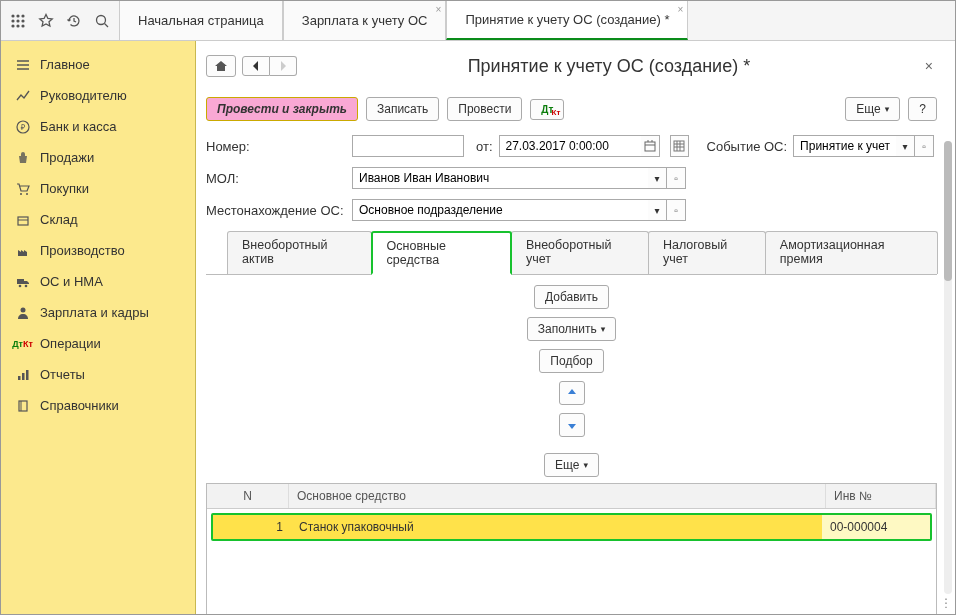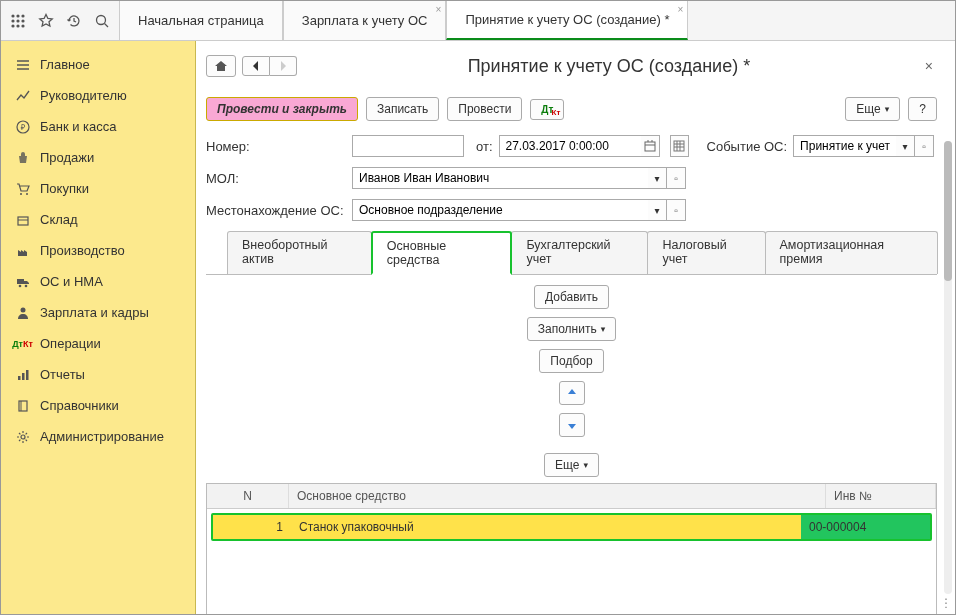--- a/index.html
+++ b/index.html
@@ -287,21 +287,21 @@
     display: flex;
     background: #ffe24a;
     border: 2px solid #17c22e;
     margin: 4px 4px 0 4px;
     border-radius: 2px;
     font-size: 12px;
   }
   .gh-row { padding: 5px 8px; }
   .gh-row.n { width: 78px; text-align: right; }
   .gh-row.name { flex: 1; }
-  .gh-row.inv { width: 129px; background: #22c55e; }
+  .gh-row.inv { width: 108px; background: #fef9c3; }
   .comment-row {
     display: flex;
     align-items: center;
     gap: 14px;
     margin-top: 18px;
     font-size: 13px;
   }
   .comment-row .input { flex: 1; }
   .vdots-bottom {
     position: absolute;
@@ -463,29 +463,20 @@
     </div>
     <div class="side-item">
       <span class="side-icon">
           <svg width="14" height="14" viewBox="0 0 14 14">
             <rect x="3" y="2" width="8" height="10" fill="none" stroke="#555" stroke-width="1.2"></rect>
             <path stroke="#555" d="M5 2v10"></path>
           </svg>
         </span>
       <span>Справочники</span>
     </div>
-    <div class="side-item">
-      <span class="side-icon">
-          <svg width="14" height="14" viewBox="0 0 14 14">
-            <circle cx="7" cy="7" r="2" fill="none" stroke="#555" stroke-width="1.2"></circle>
-            <path fill="none" stroke="#555" stroke-width="1.2" d="M7 1v2M7 11v2M1 7h2M11 7h2M3 3l1.4 1.4M9.6 9.6L11 11M11 3L9.6 4.4M4.4 9.6L3 11"></path>
-          </svg>
-        </span>
-      <span>Администрирование</span>
-    </div>
   </div>
 
   <div class="content">
 
     <div class="page-head">
       <button class="btn small">
         <svg width="14" height="14" viewBox="0 0 14 14">
             <path fill="#555" d="M7 2l6 5h-2v5H3V7H1z"></path>
           </svg>
       </button>
@@ -561,21 +552,21 @@
       <span class="input-combo">
         <input class="input wide" value="Основное подразделение" style="">
         <span class="minibtn">▾</span>
         <span class="minibtn">▫</span>
       </span>
     </div>
 
     <div class="subtabs">
       <div class="subtab">Внеоборотный актив</div>
       <div class="subtab active">Основные средства</div>
-      <div class="subtab">Бухгалтерский учет</div>
+      <div class="subtab">Внеоборотный учет</div>
       <div class="subtab">Налоговый учет</div>
       <div class="subtab">Амортизационная премия</div>
     </div>
 
     <div class="tbl-toolbar">
       <button class="btn">Добавить</button>
       <button class="btn">
           <span>Заполнить</span> 
           <span style="font-size:9px">▾</span>
         </button>

